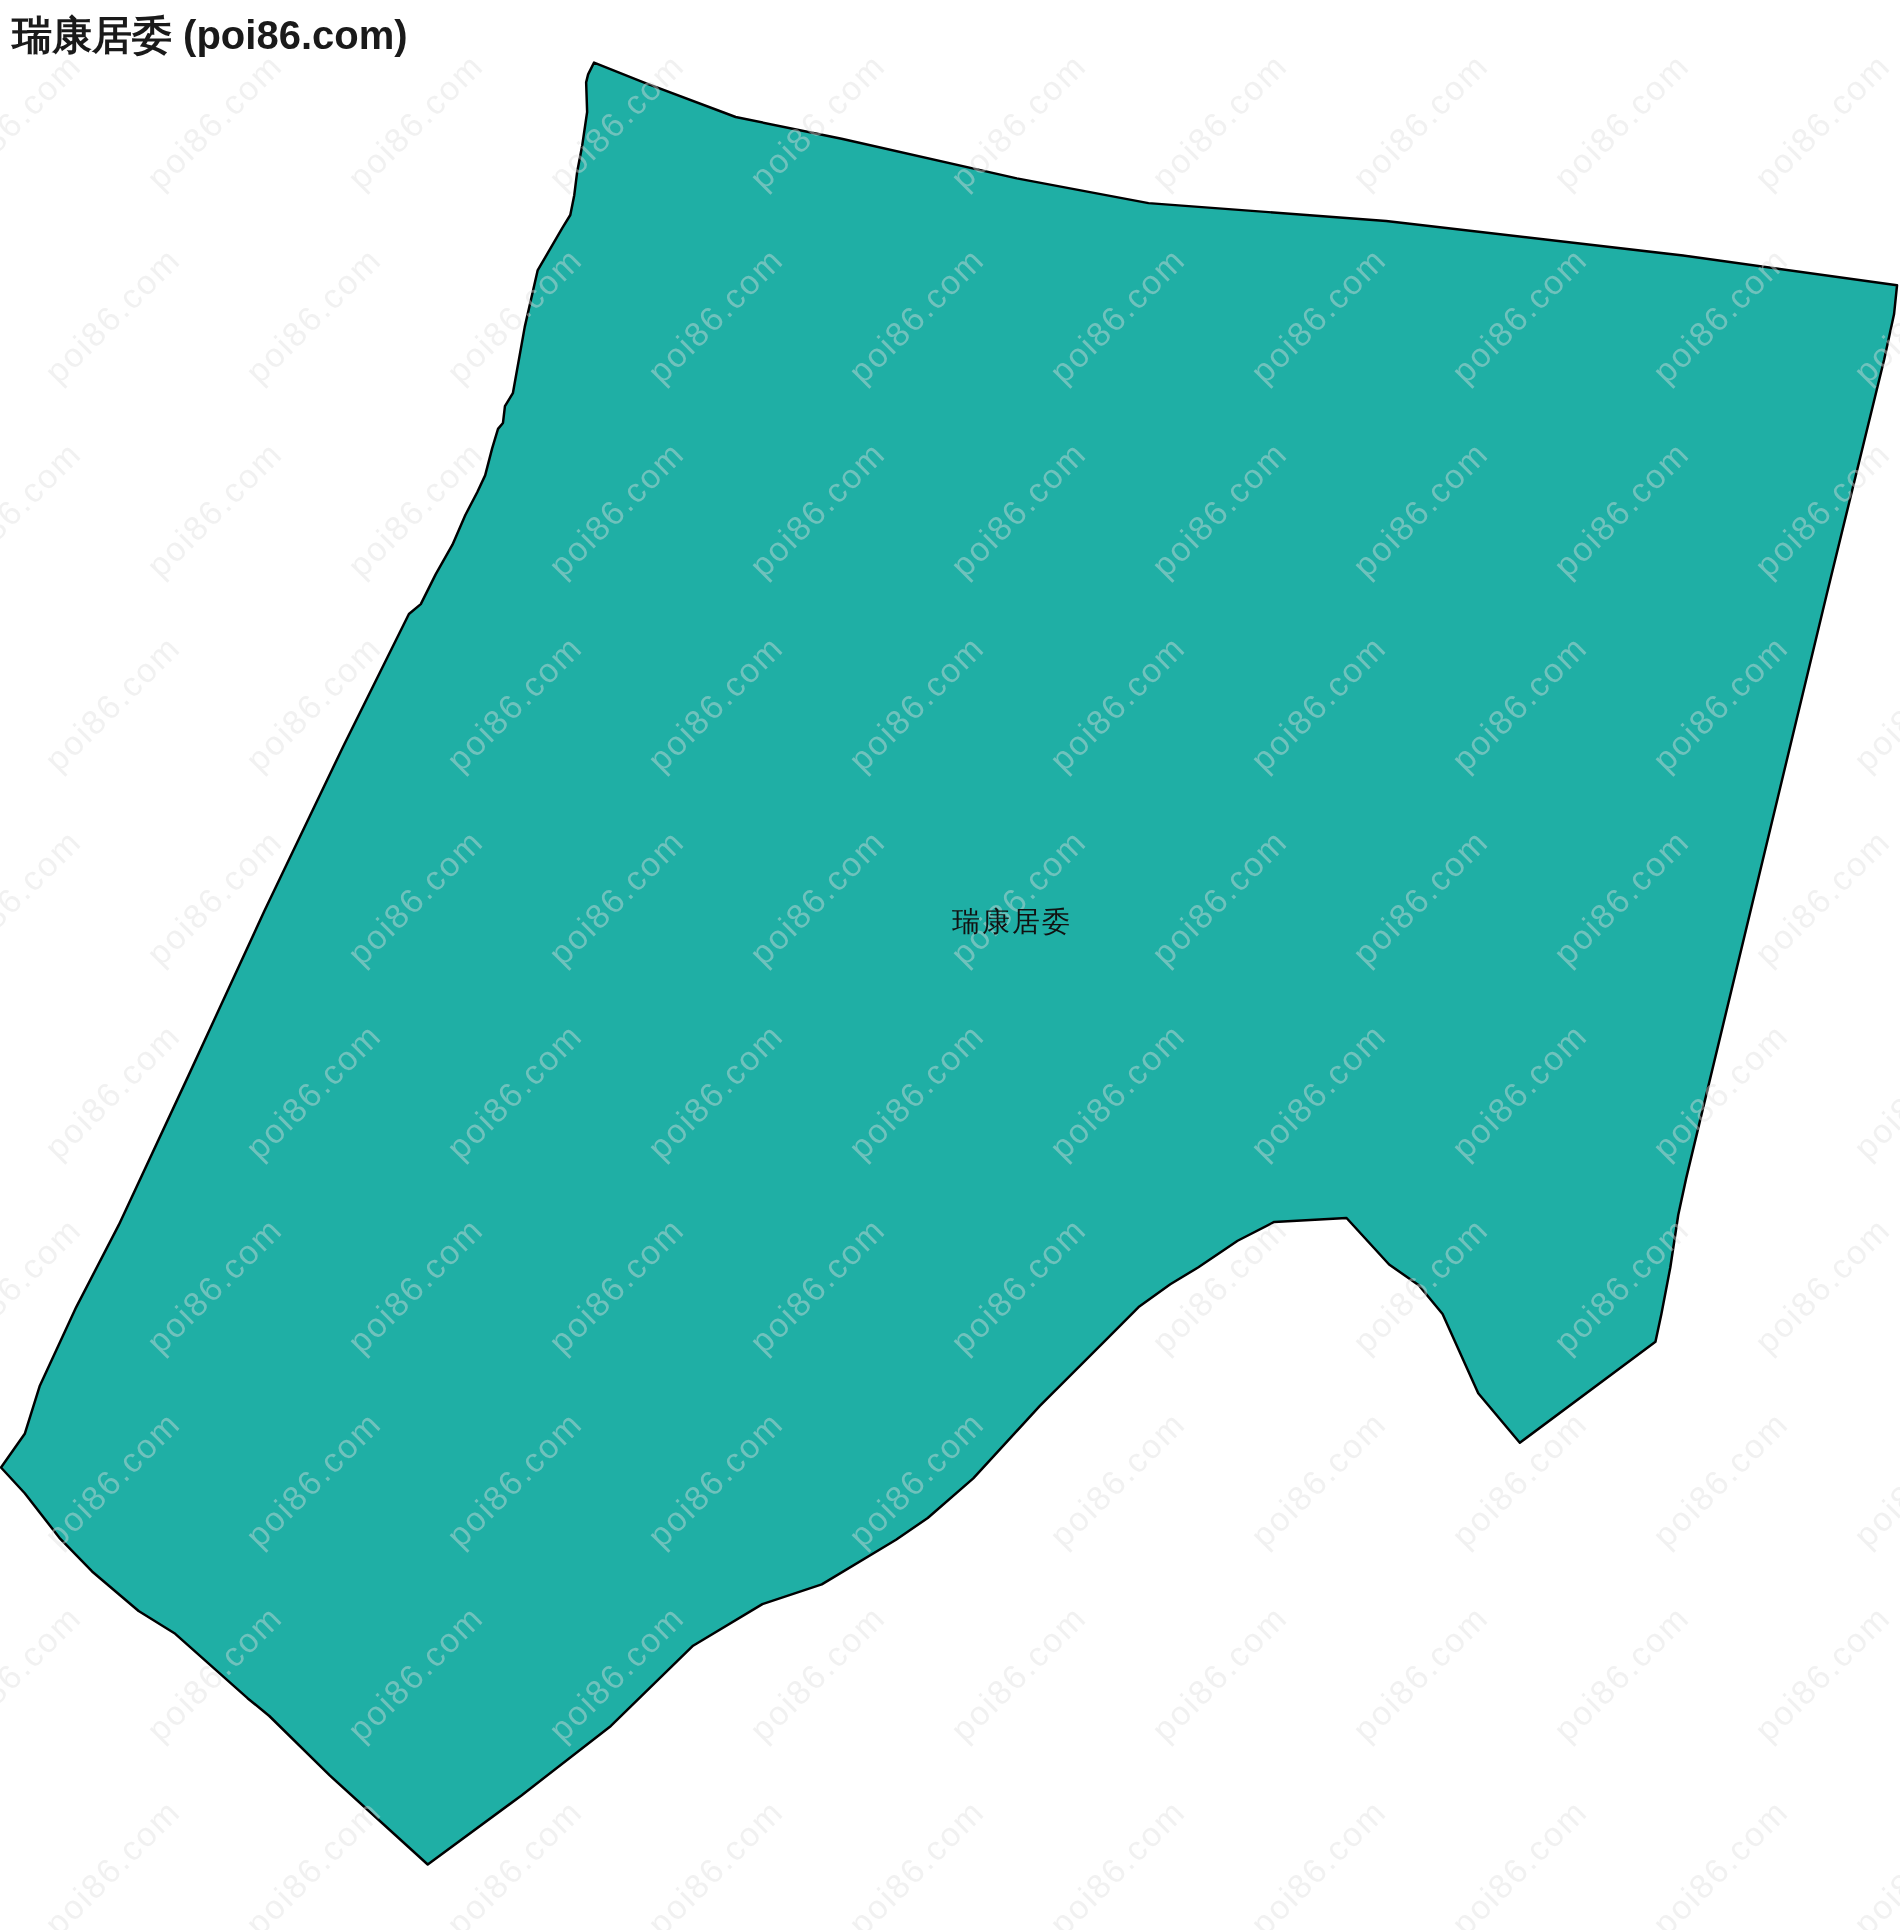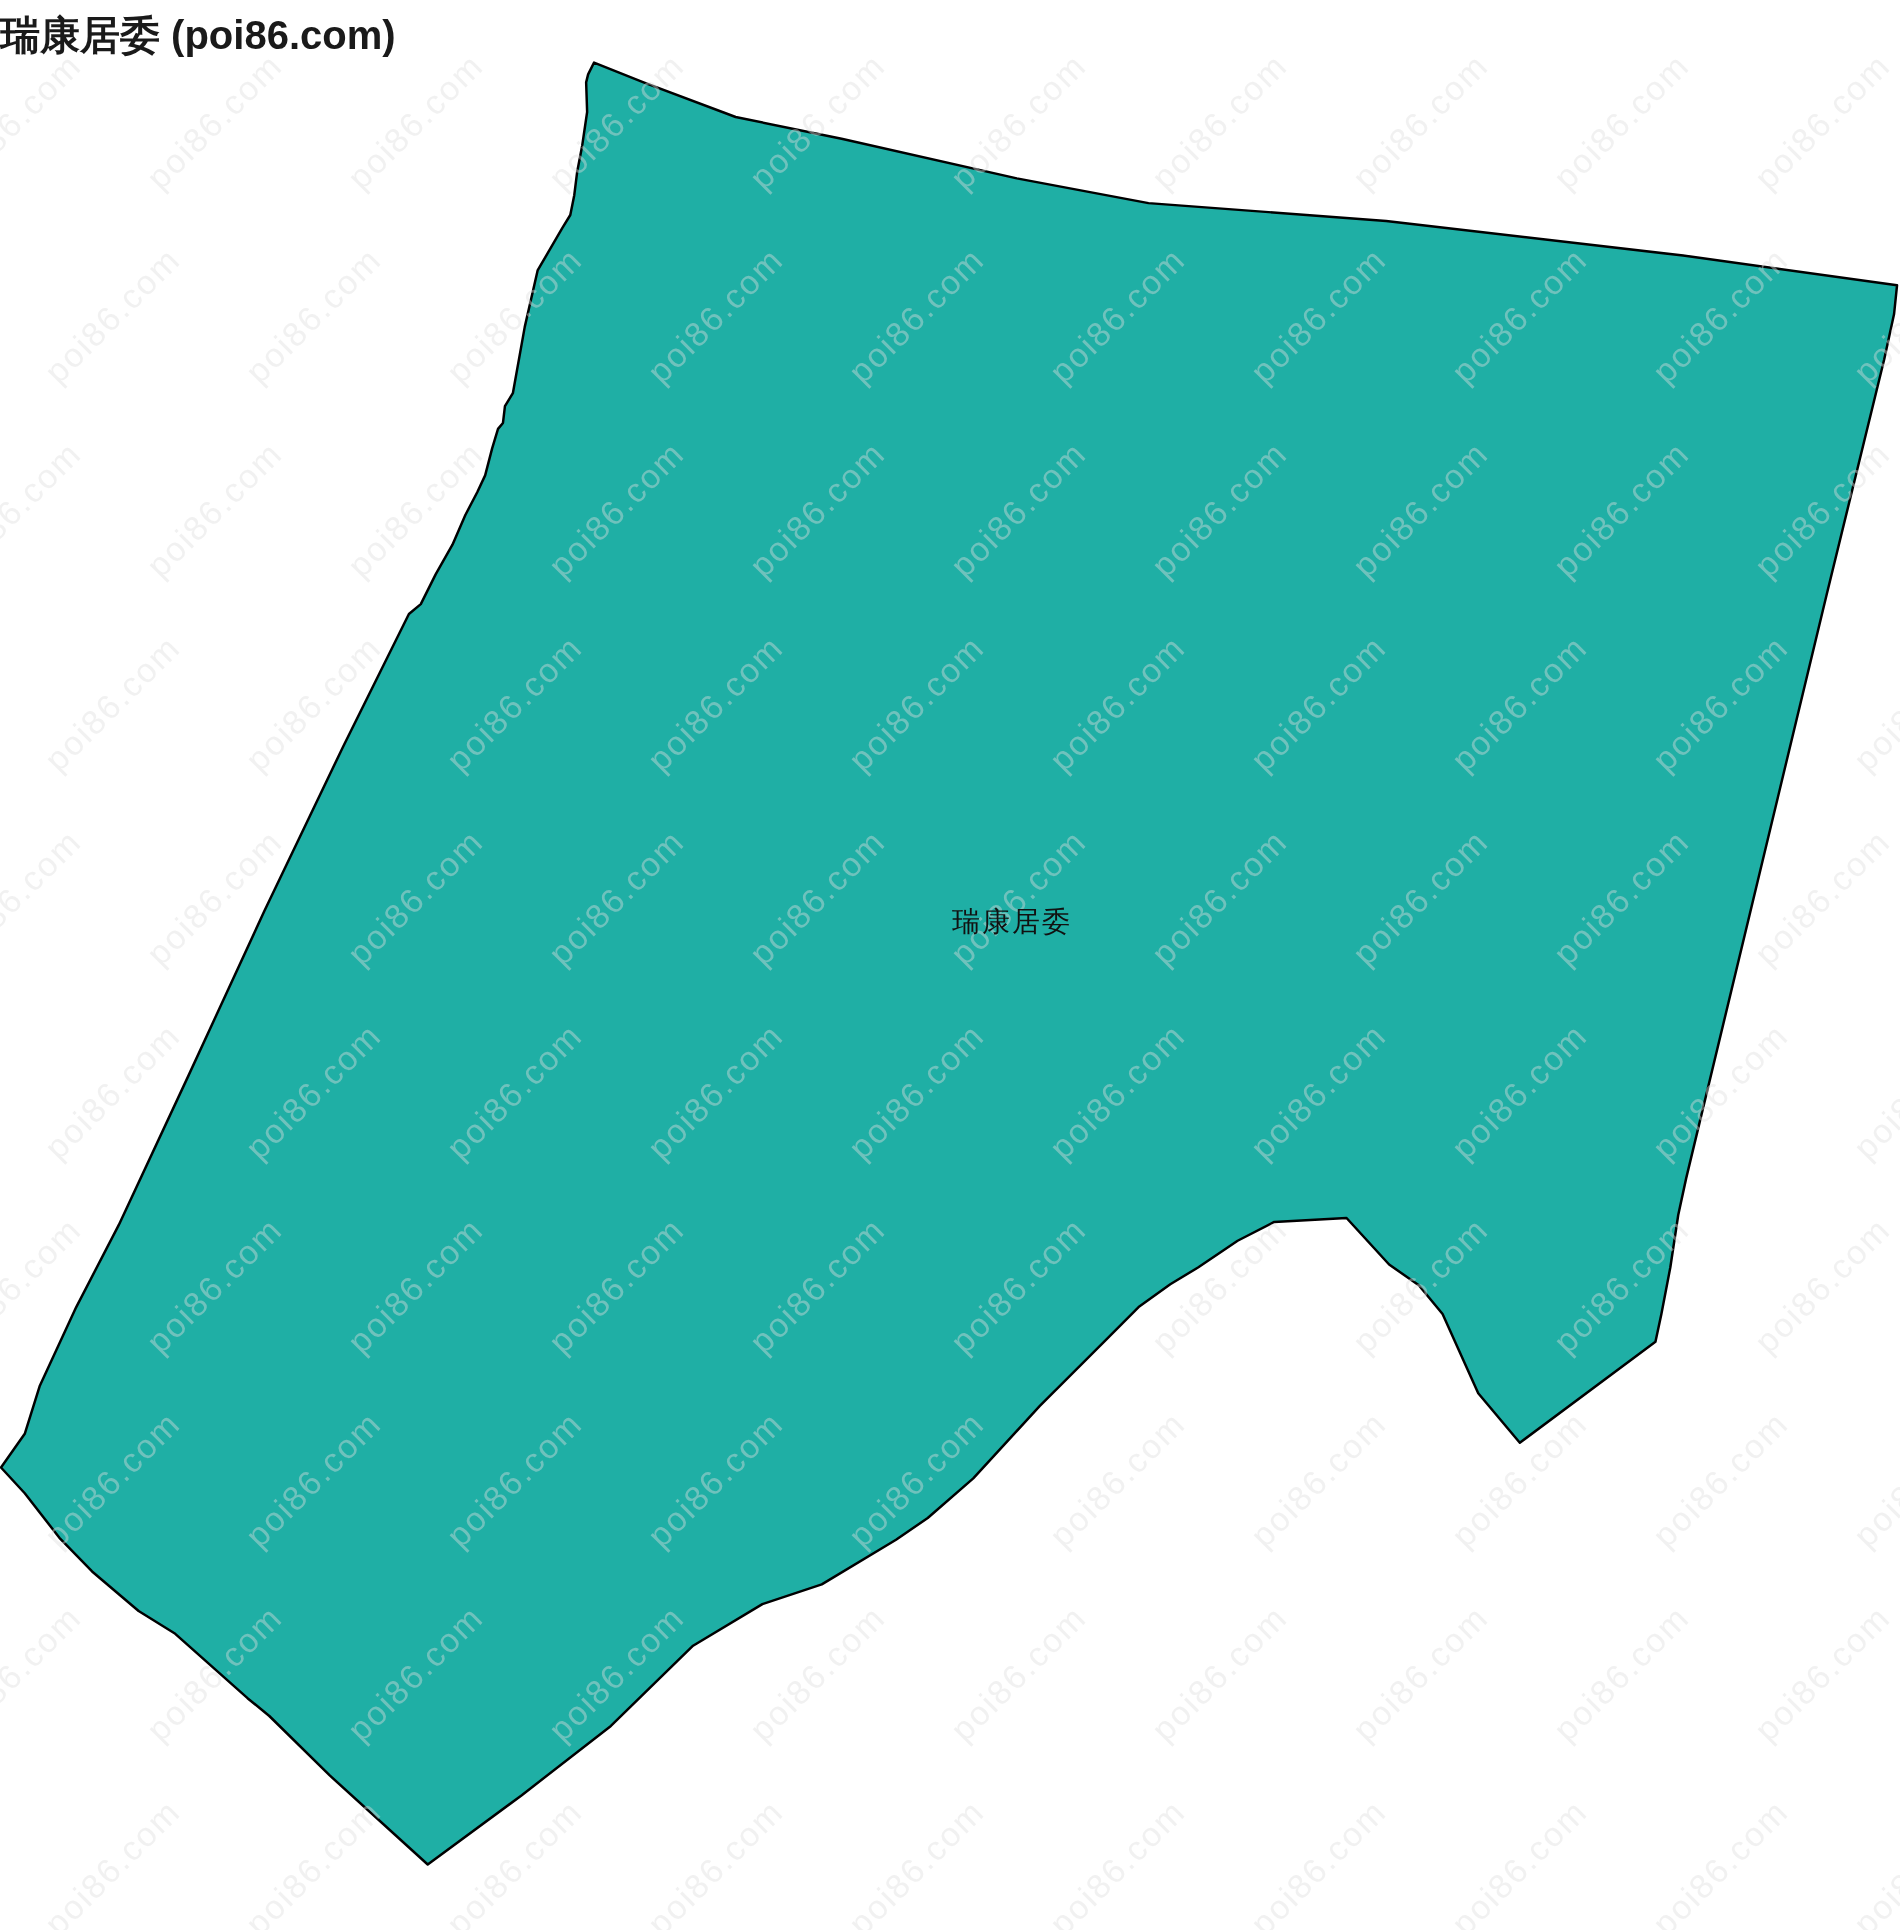--- a/index.html
+++ b/index.html
@@ -34,21 +34,21 @@
   .map-svg {
     position: absolute;
     left: 0; top: 0;
     z-index: 1;
   }
   .map-svg polygon {
     stroke-linejoin: round;
   }
   .page-title {
     position: absolute;
-    left: 0;
+    left: 12px;
     top: 8px;
     font-size: 40px;
     font-weight: bold;
     color: #1a1a1a;
     z-index: 5;
     white-space: nowrap;
   }
   .region-label {
     position: absolute;
     left: 1012px;

